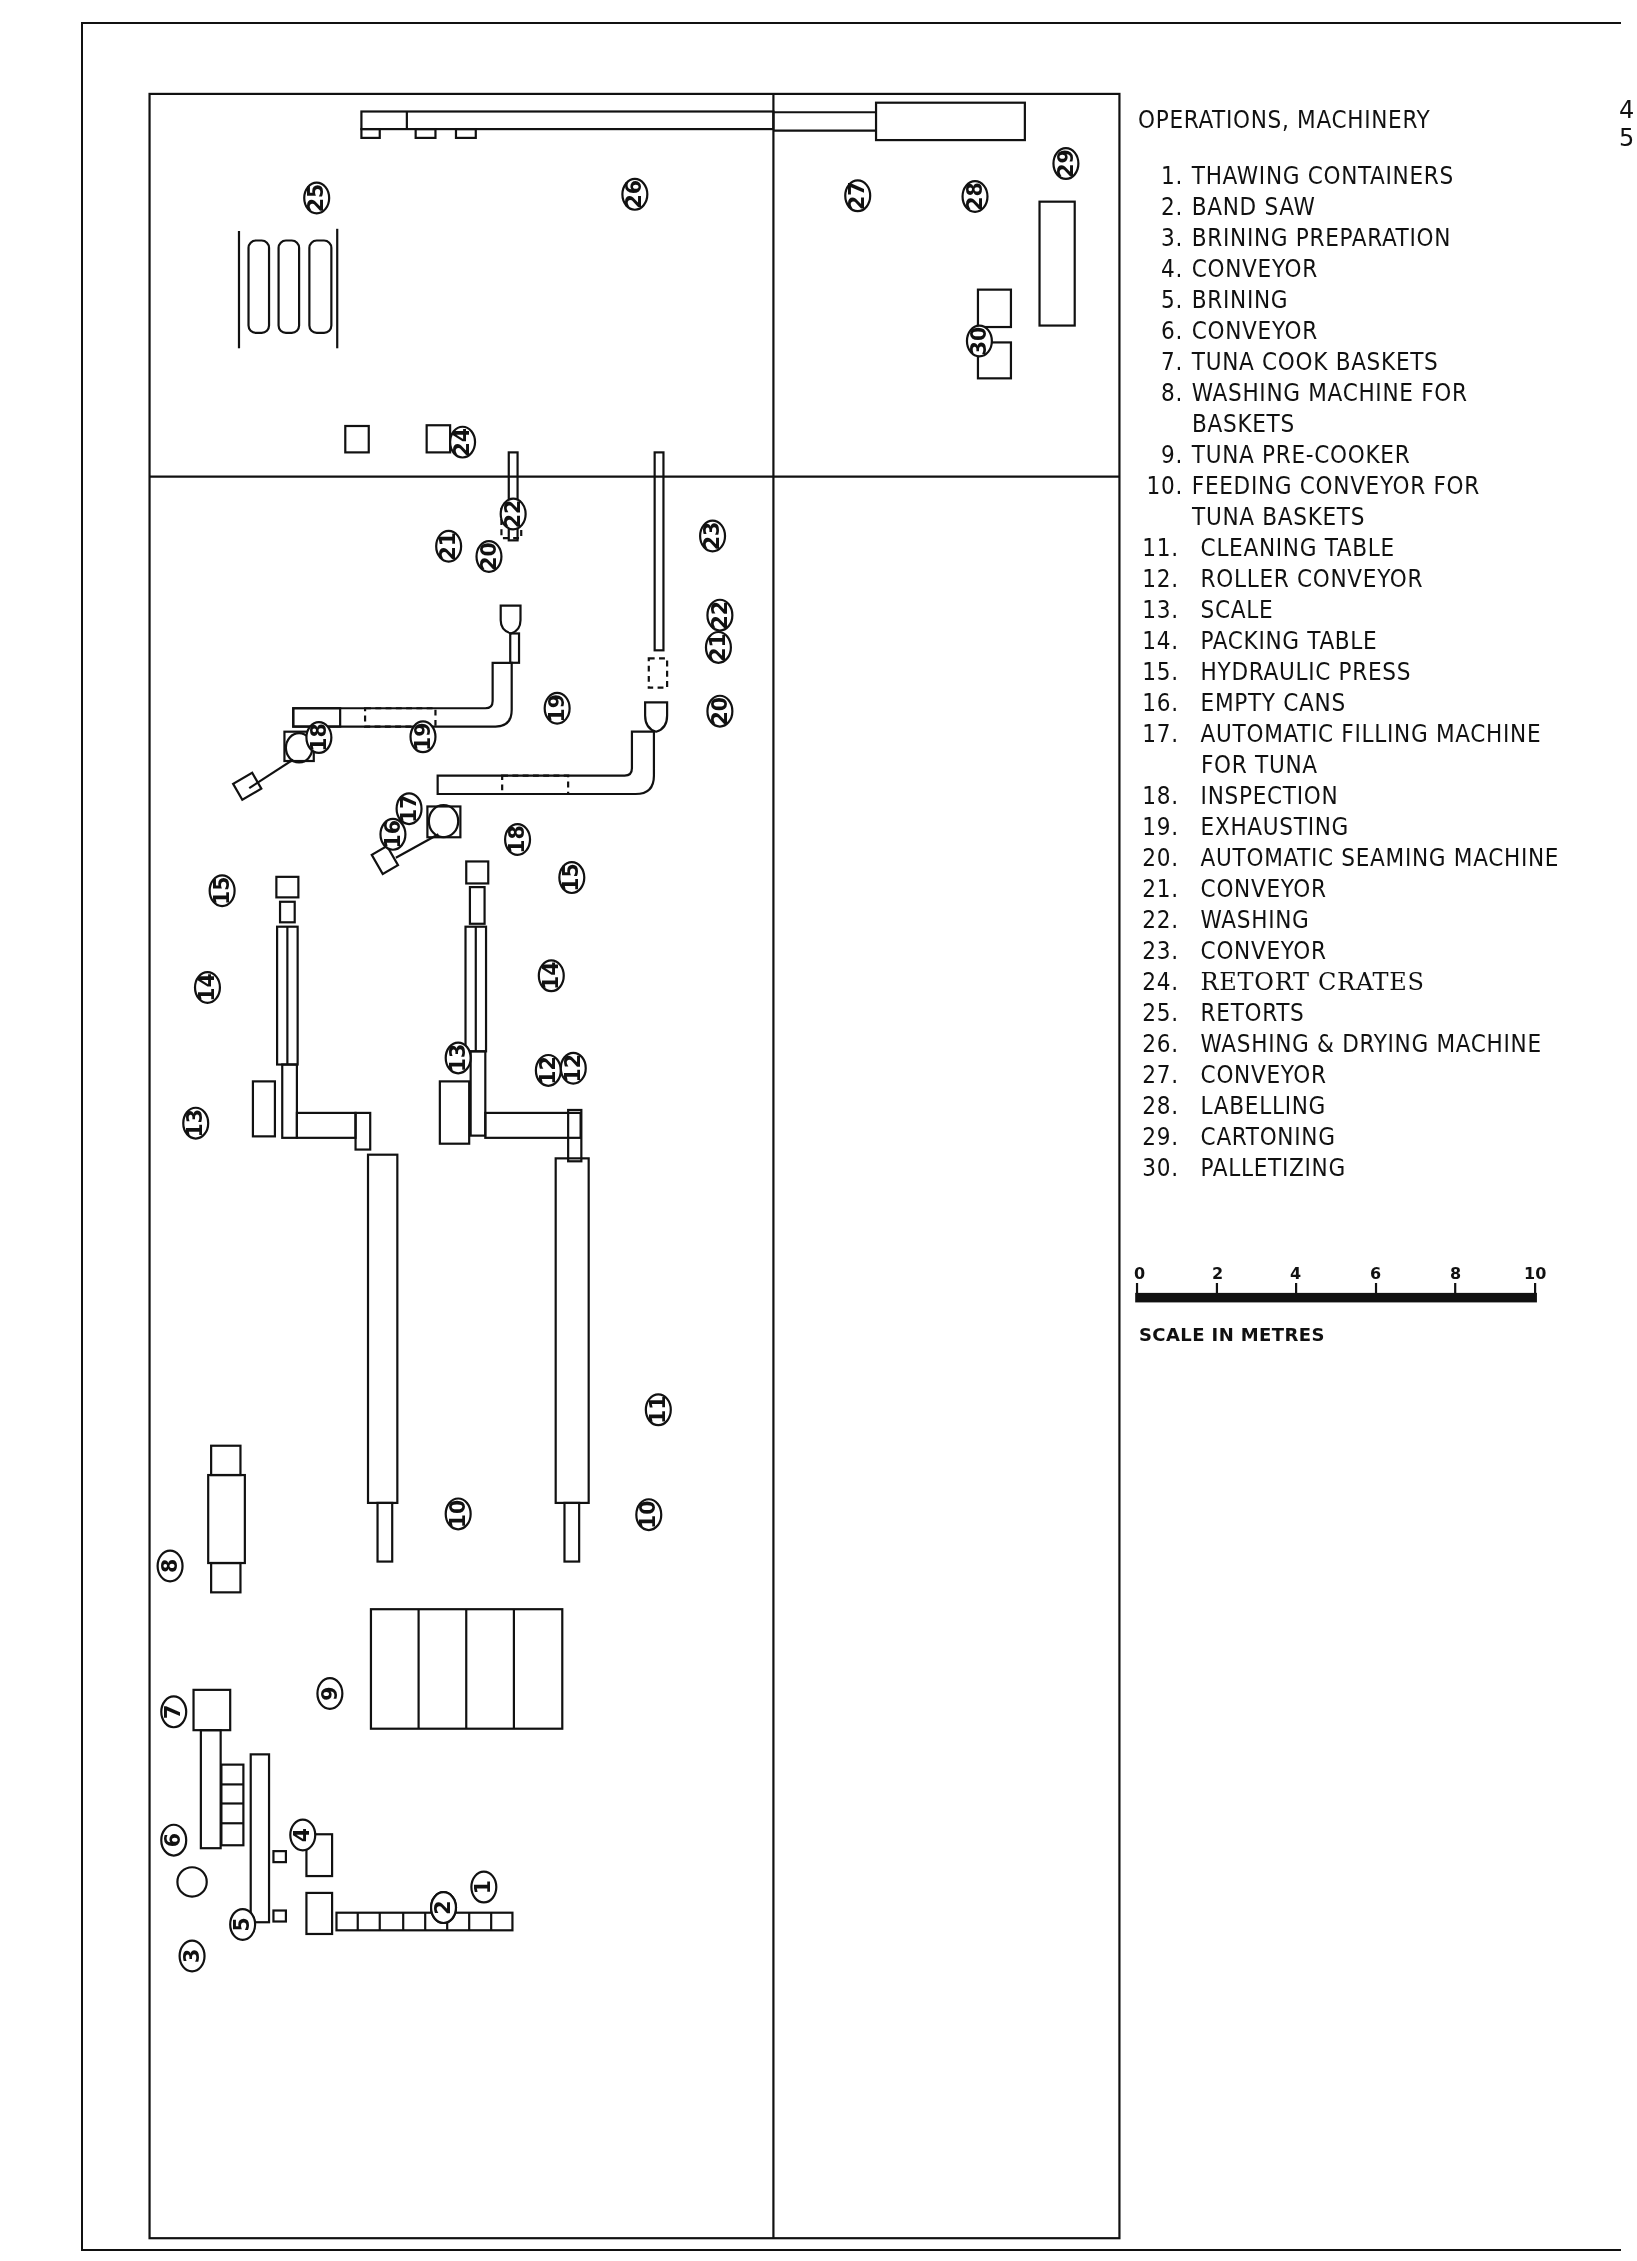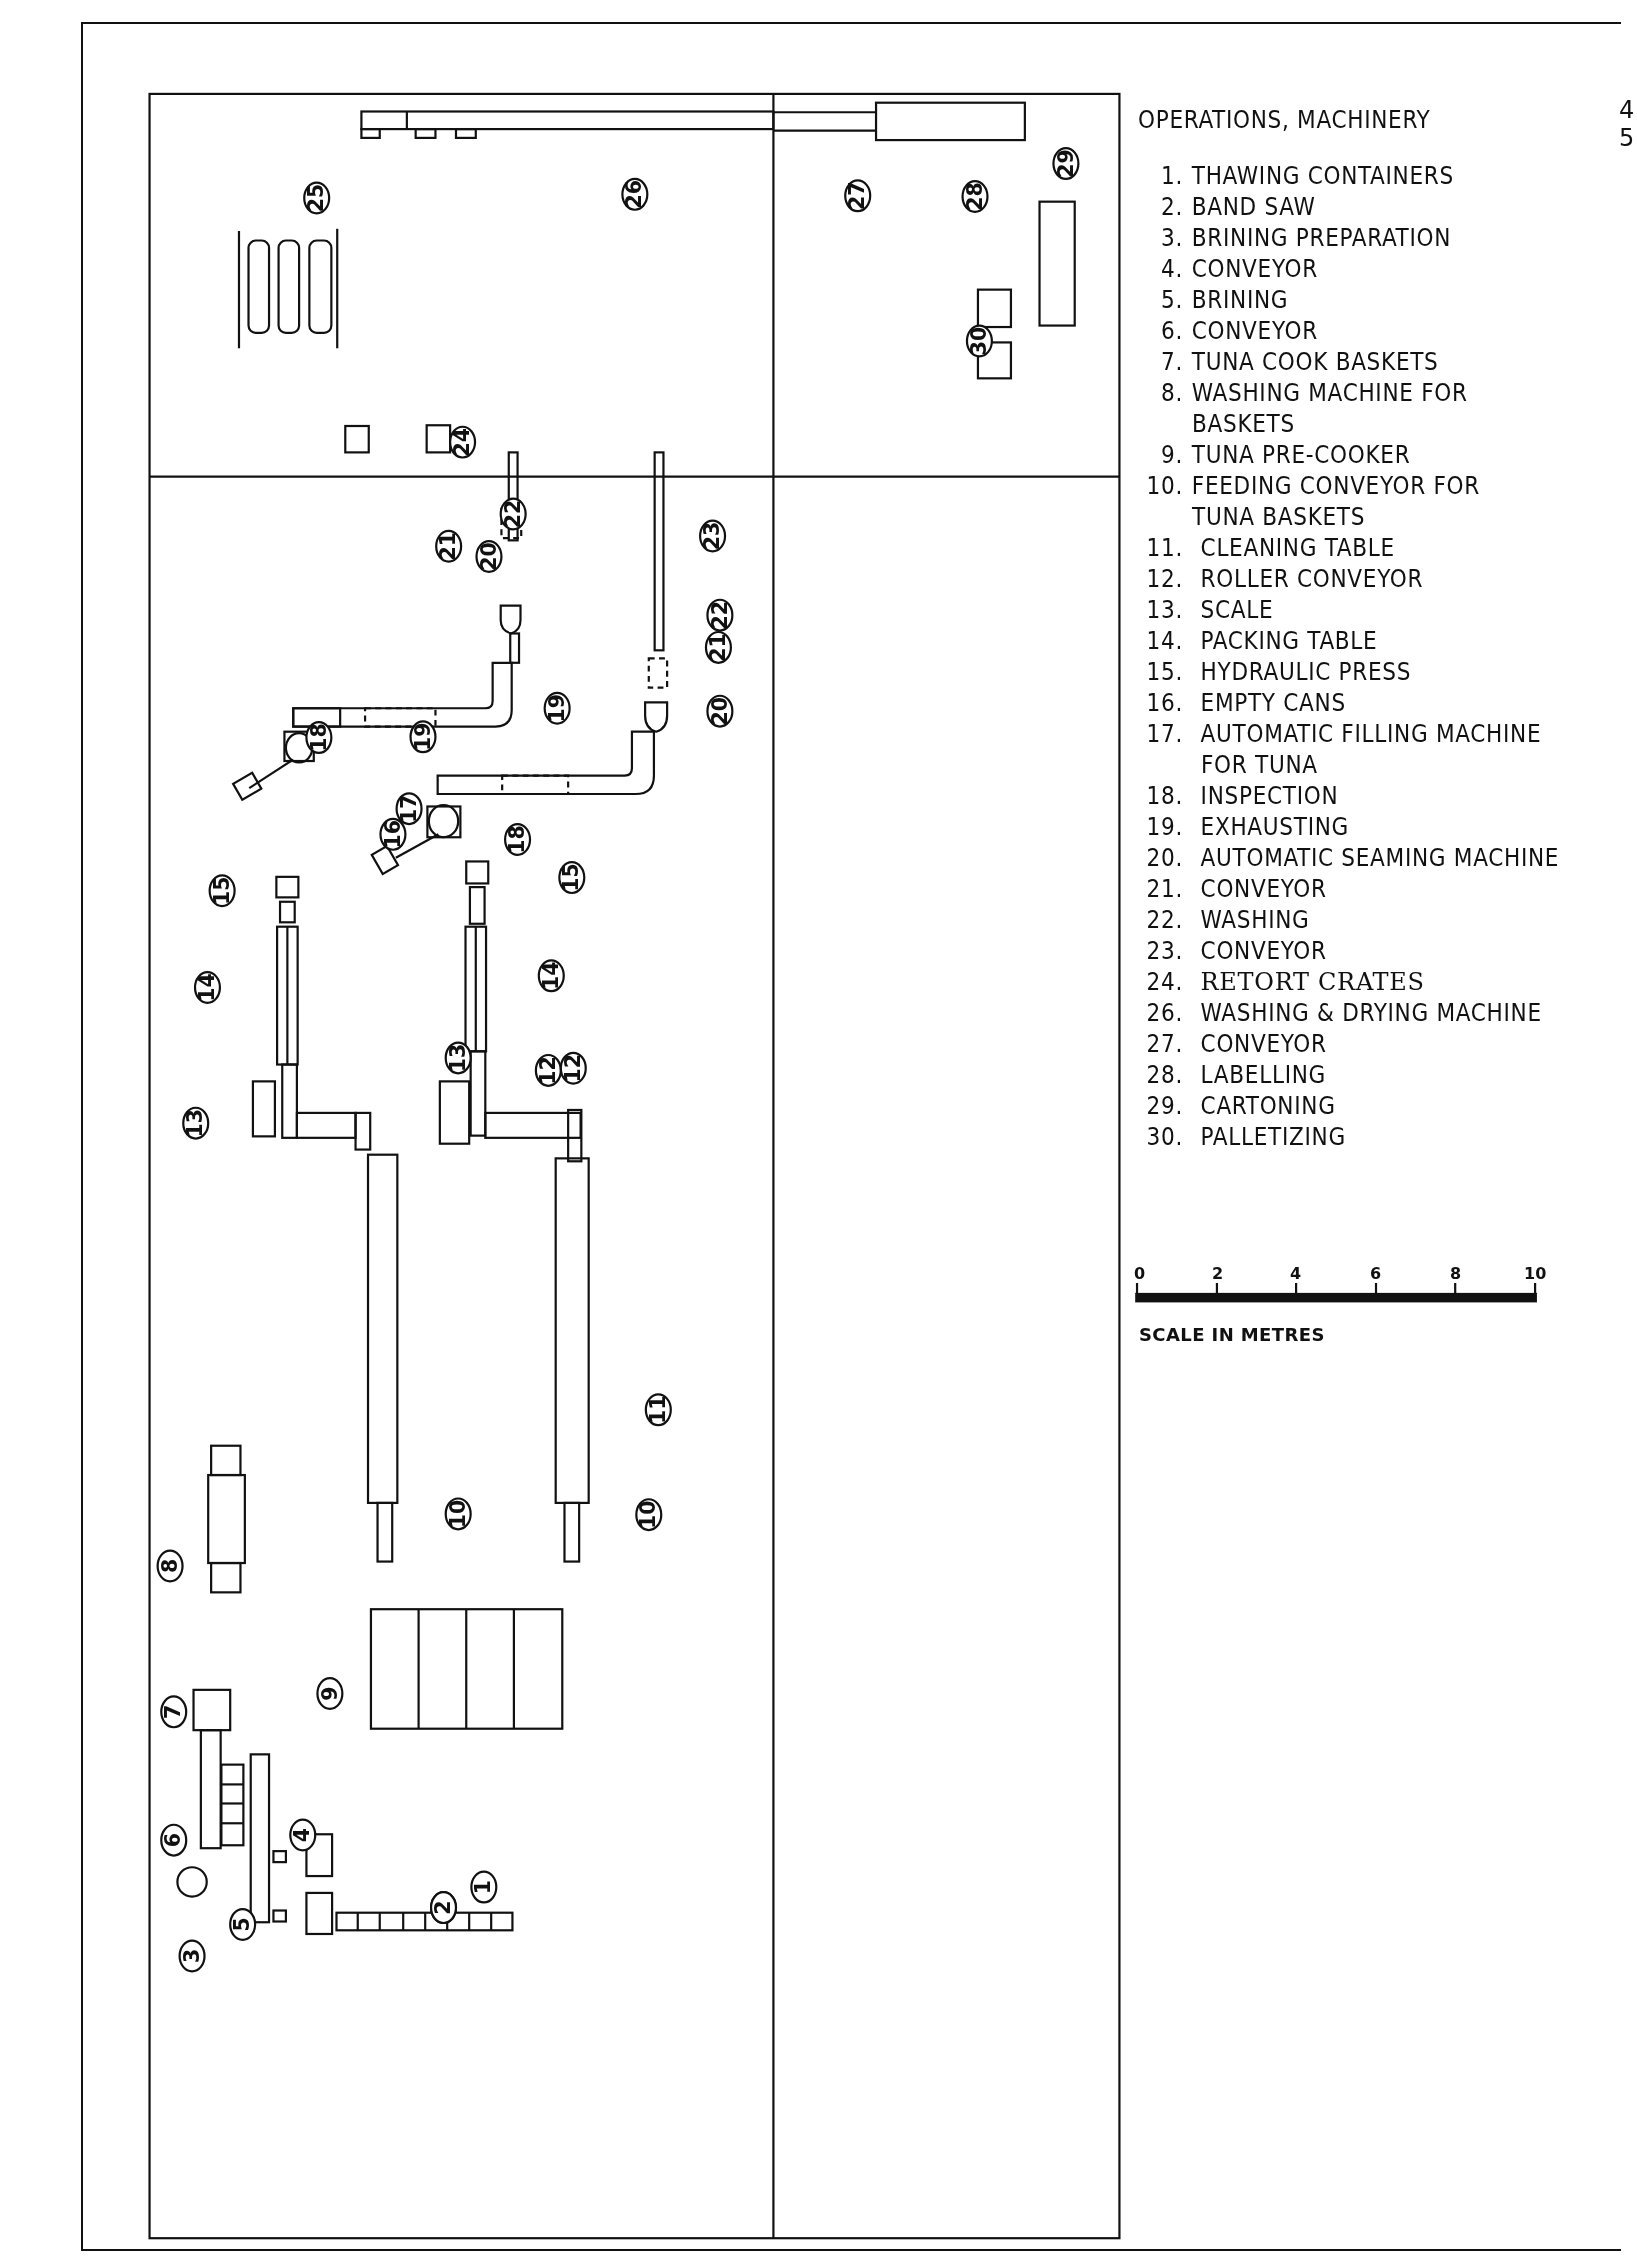--- a/index.html
+++ b/index.html
@@ -10,21 +10,21 @@
                  border: 2.2px solid #111; border-right: none; box-sizing: border-box; }
   svg#plan { position: absolute; left: 0; top: 0; }
   .legend { position: absolute; left: 1138px; top: 79px; width: 484px;
             font-family: "DejaVu Sans Condensed", "DejaVu Sans", sans-serif; font-size: 24px;
             letter-spacing: 0.7px; line-height: 31px; }
   .legend-title { line-height: 32px; margin-top: 25px; }
   .page-number { position: absolute; left: 1587px; top: 96px; font-size: 24px; margin-left: 32px; }
   .legend-list { margin-top: 25px; }
   .legend-item { display: flex; }
   .legend-num { width: 45px; text-align: right; padding-right: 8.8px; flex: none; }
-  .legend-num.wide { padding-right: 17.6px; }
+  .legend-num.wide { padding-right: 17.6px; text-align: center; }
   .legend-text { white-space: pre; }
   .legend-text.serif { font-family: "DejaVu Serif", serif; }
   .legend-cont { padding-left: 54px; }
   .legend-cont.wide { padding-left: 63px; }
   .scale-label { position: absolute; left: 1139px; top: 1324px; font-size: 18px; font-weight: bold; letter-spacing: 0.4px; }
   .scale-tick-label { position: absolute; top: 1264px; font-size: 16px; font-weight: bold; }
   .callout text { font-family: "DejaVu Sans", sans-serif; font-weight: bold; font-size: 28px; }
 </style>
 </head>
 <body>
@@ -434,20 +434,24 @@
         </div>
         <div class="legend-item">
           <span class="legend-num wide">23.</span>
           <span class="legend-text">CONVEYOR</span>
         </div>
         <div class="legend-item">
           <span class="legend-num wide">24.</span>
           <span class="legend-text serif">RETORT CRATES</span>
         </div>
         <div class="legend-item">
+          <span class="legend-num wide">25.</span>
+          <span class="legend-text">RETORTS</span>
+        </div>
+        <div class="legend-item">
           <span class="legend-num wide">26.</span>
           <span class="legend-text">WASHING &amp; DRYING MACHINE</span>
         </div>
         <div class="legend-item">
           <span class="legend-num wide">27.</span>
           <span class="legend-text">CONVEYOR</span>
         </div>
         <div class="legend-item">
           <span class="legend-num wide">28.</span>
           <span class="legend-text">LABELLING</span>

